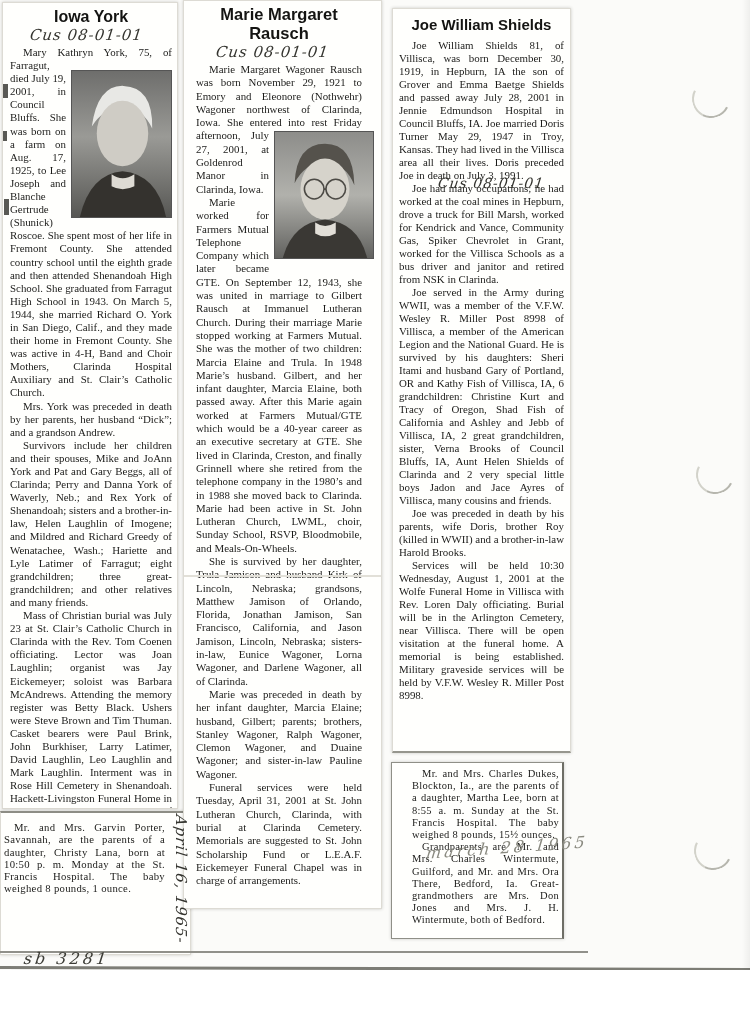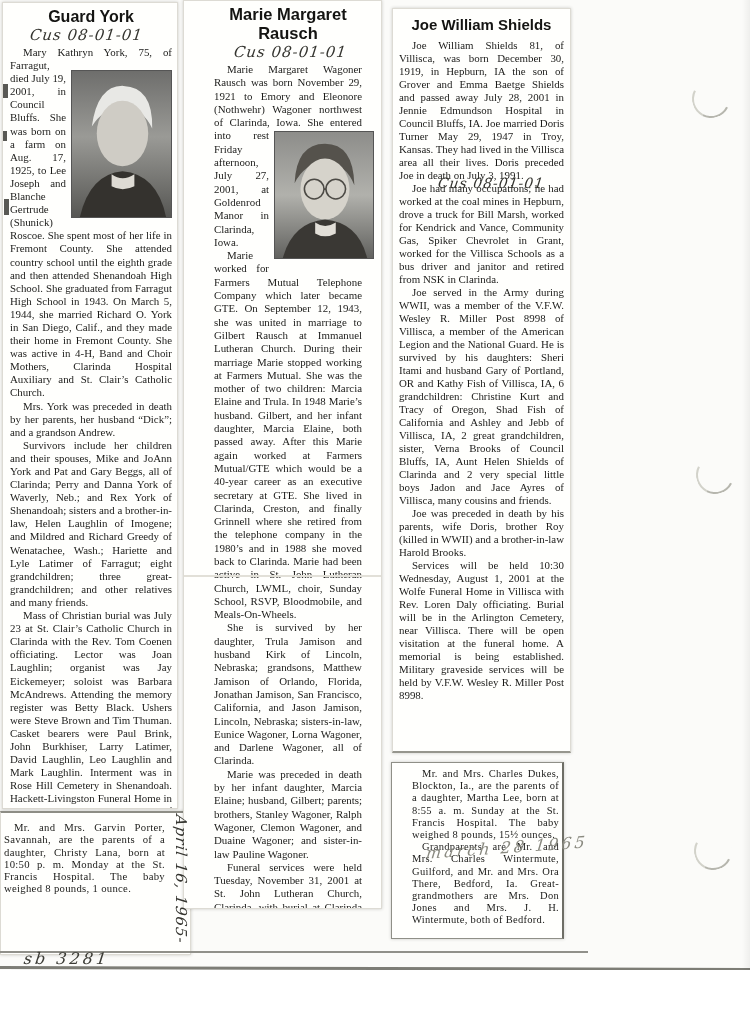--- a/index.html
+++ b/index.html
@@ -15,21 +15,21 @@
   
   #clip-york{left:2px;top:2px;width:176px;height:807px;padding:5px 5px 0 7px;}
   #clip-york h2{font-size:16px;line-height:18px;}
   #clip-york .obit-body{font-size:10.9px;line-height:13.1px;}
   
   #clip-porter{left:0;top:811px;width:191px;height:144px;padding:8px 25px 0 3px;
                border-top:2px solid #8d8d85;}
   .announce{font-size:10.7px;line-height:12.3px;letter-spacing:.3px;text-align:justify;}
   .announce .para{margin:0;text-indent:10px;}
   
-  #clip-rausch{left:183px;top:0;width:199px;height:909px;padding:4px 19px 0 30px;}
+  #clip-rausch{left:183px;top:0;width:199px;height:909px;padding:4px 19px 0 12px;}
   #clip-rausch h2{font-size:16.5px;line-height:19px;}
   #clip-rausch .obit-body{font-size:10.9px;line-height:13.3px;}
   
   #clip-shields{left:392px;top:8px;width:179px;height:745px;padding:7px 6px 0 6px;
                 border-bottom:2px solid #96968e;}
   #clip-shields h2{font-size:15px;line-height:17px;margin-bottom:6px;}
   #clip-shields .obit-body{font-size:10.9px;line-height:13px;}
   
   #clip-dukes{left:391px;top:762px;width:173px;height:177px;padding:5px 3px 0 20px;
               border:1px solid #8f8f87;border-right:2px solid #6e6e66;}
@@ -63,21 +63,21 @@
   #page-bottom{position:absolute;left:0;top:970px;width:750px;height:63px;background:#ffffff;}
   #right-shade{position:absolute;right:0;top:0;width:8px;height:970px;
                background:linear-gradient(to right,rgba(0,0,0,0),rgba(0,0,0,.05));}
 </style>
 </head>
 <body>
 
 <div id="page">
 
   <article class="clip" id="clip-york">
-    <h2>Guard York</h2>
+    <h2>Iowa York</h2>
     <div class="hw hw-under">Cus 08-01-01</div>
     <div class="obit-body">
       <div class="float-pusher" style="height:24px"></div>
       <div class="photo" id="photo-york">
         <svg viewBox="0 0 100 147" preserveAspectRatio="none" aria-hidden="true">
           <defs>
             <linearGradient id="bg1" x1="0" y1="0" x2="0" y2="1">
               <stop offset="0" stop-color="#6e6e6c"></stop>
                 <stop offset=".45" stop-color="#9a9a96"></stop>
               <stop offset="1" stop-color="#575754"></stop>
@@ -131,21 +131,21 @@
           <line x1="50" y1="58" x2="52" y2="58" stroke="#4c4a45" stroke-width="1.6"></line>
           <path d="M8 128 Q18 92 51 89 Q85 92 94 128 Z" fill="#3a3834"></path>
           <path d="M41 92 Q51 99 62 92 L62 103 Q51 109 41 103 Z" fill="#e2dfd8"></path>
         </svg>
       </div>
       <div>
           <p class="para">Marie Margaret Wagoner Rausch was born November 29, 1921 to Emory and Eleonore (Nothwehr) Wagoner northwest of Clarinda, Iowa. She entered into rest Friday afternoon, July 27, 2001, at Goldenrod Manor in Clarinda, Iowa.</p>
           <p class="para">Marie worked for Farmers Mutual Telephone Company which later became GTE. On September 12, 1943, she was united in marriage to Gilbert Rausch at Immanuel Lutheran Church. During their marriage Marie stopped working at Farmers Mutual. She was the mother of two children: Marcia Elaine and Trula. In 1948 Marie’s husband. Gilbert, and her infant daughter, Marcia Elaine, both passed away. After this Marie again worked at Farmers Mutual/GTE which would be a 40-year career as an executive secretary at GTE. She lived in Clarinda, Creston, and finally Grinnell where she retired from the telephone company in the 1980’s and in 1988 she moved back to Clarinda. Marie had been active in St. John Lutheran Church, LWML, choir, Sunday School, RSVP, Bloodmobile, and Meals-On-Wheels.</p>
           <p class="para">She is survived by her daughter, Trula Jamison and husband Kirk of Lincoln, Nebraska; grandsons, Matthew Jamison of Orlando, Florida, Jonathan Jamison, San Francisco, California, and Jason Jamison, Lincoln, Nebraska; sisters-in-law, Eunice Wagoner, Lorna Wagoner, and Darlene Wagoner, all of Clarinda.</p>
           <p class="para">Marie was preceded in death by her infant daughter, Marcia Elaine; husband, Gilbert; parents; brothers, Stanley Wagoner, Ralph Wagoner, Clemon Wagoner, and Duaine Wagoner; and sister-in-law Pauline Wagoner.</p>
-          <p class="para">Funeral services were held Tuesday, November 31, 2001 at St. John Lutheran Church, Clarinda, with burial at Clarinda Cemetery. Memorials are suggested to St. John Scholarship Fund or L.E.A.F. Eickemeyer Funeral Chapel was in charge of arrangements.</p>
+          <p class="para">Funeral services were held Tuesday, April 31, 2001 at St. John Lutheran Church, Clarinda, with burial at Clarinda Cemetery. Memorials are suggested to St. John Scholarship Fund or L.E.A.F. Eickemeyer Funeral Chapel was in charge of arrangements.</p>
         </div>
     </div>
     <div class="seam" style="top:574px"></div>
   </article>
 
   <article class="clip" id="clip-shields">
     <h2>Joe William Shields</h2>
     <div class="obit-body">
       <div>
           <p class="para">Joe William Shields 81, of Villisca, was born December 30, 1919, in Hepburn, IA the son of Grover and Emma Baetge Shields and passed away July 28, 2001 in Jennie Edmundson Hospital in Council Bluffs, IA. Joe married Doris Turner May 29, 1947 in Troy, Kansas. They had lived in the Villisca area all their lives. Doris preceded Joe in death on July 3, 1991.</p>

